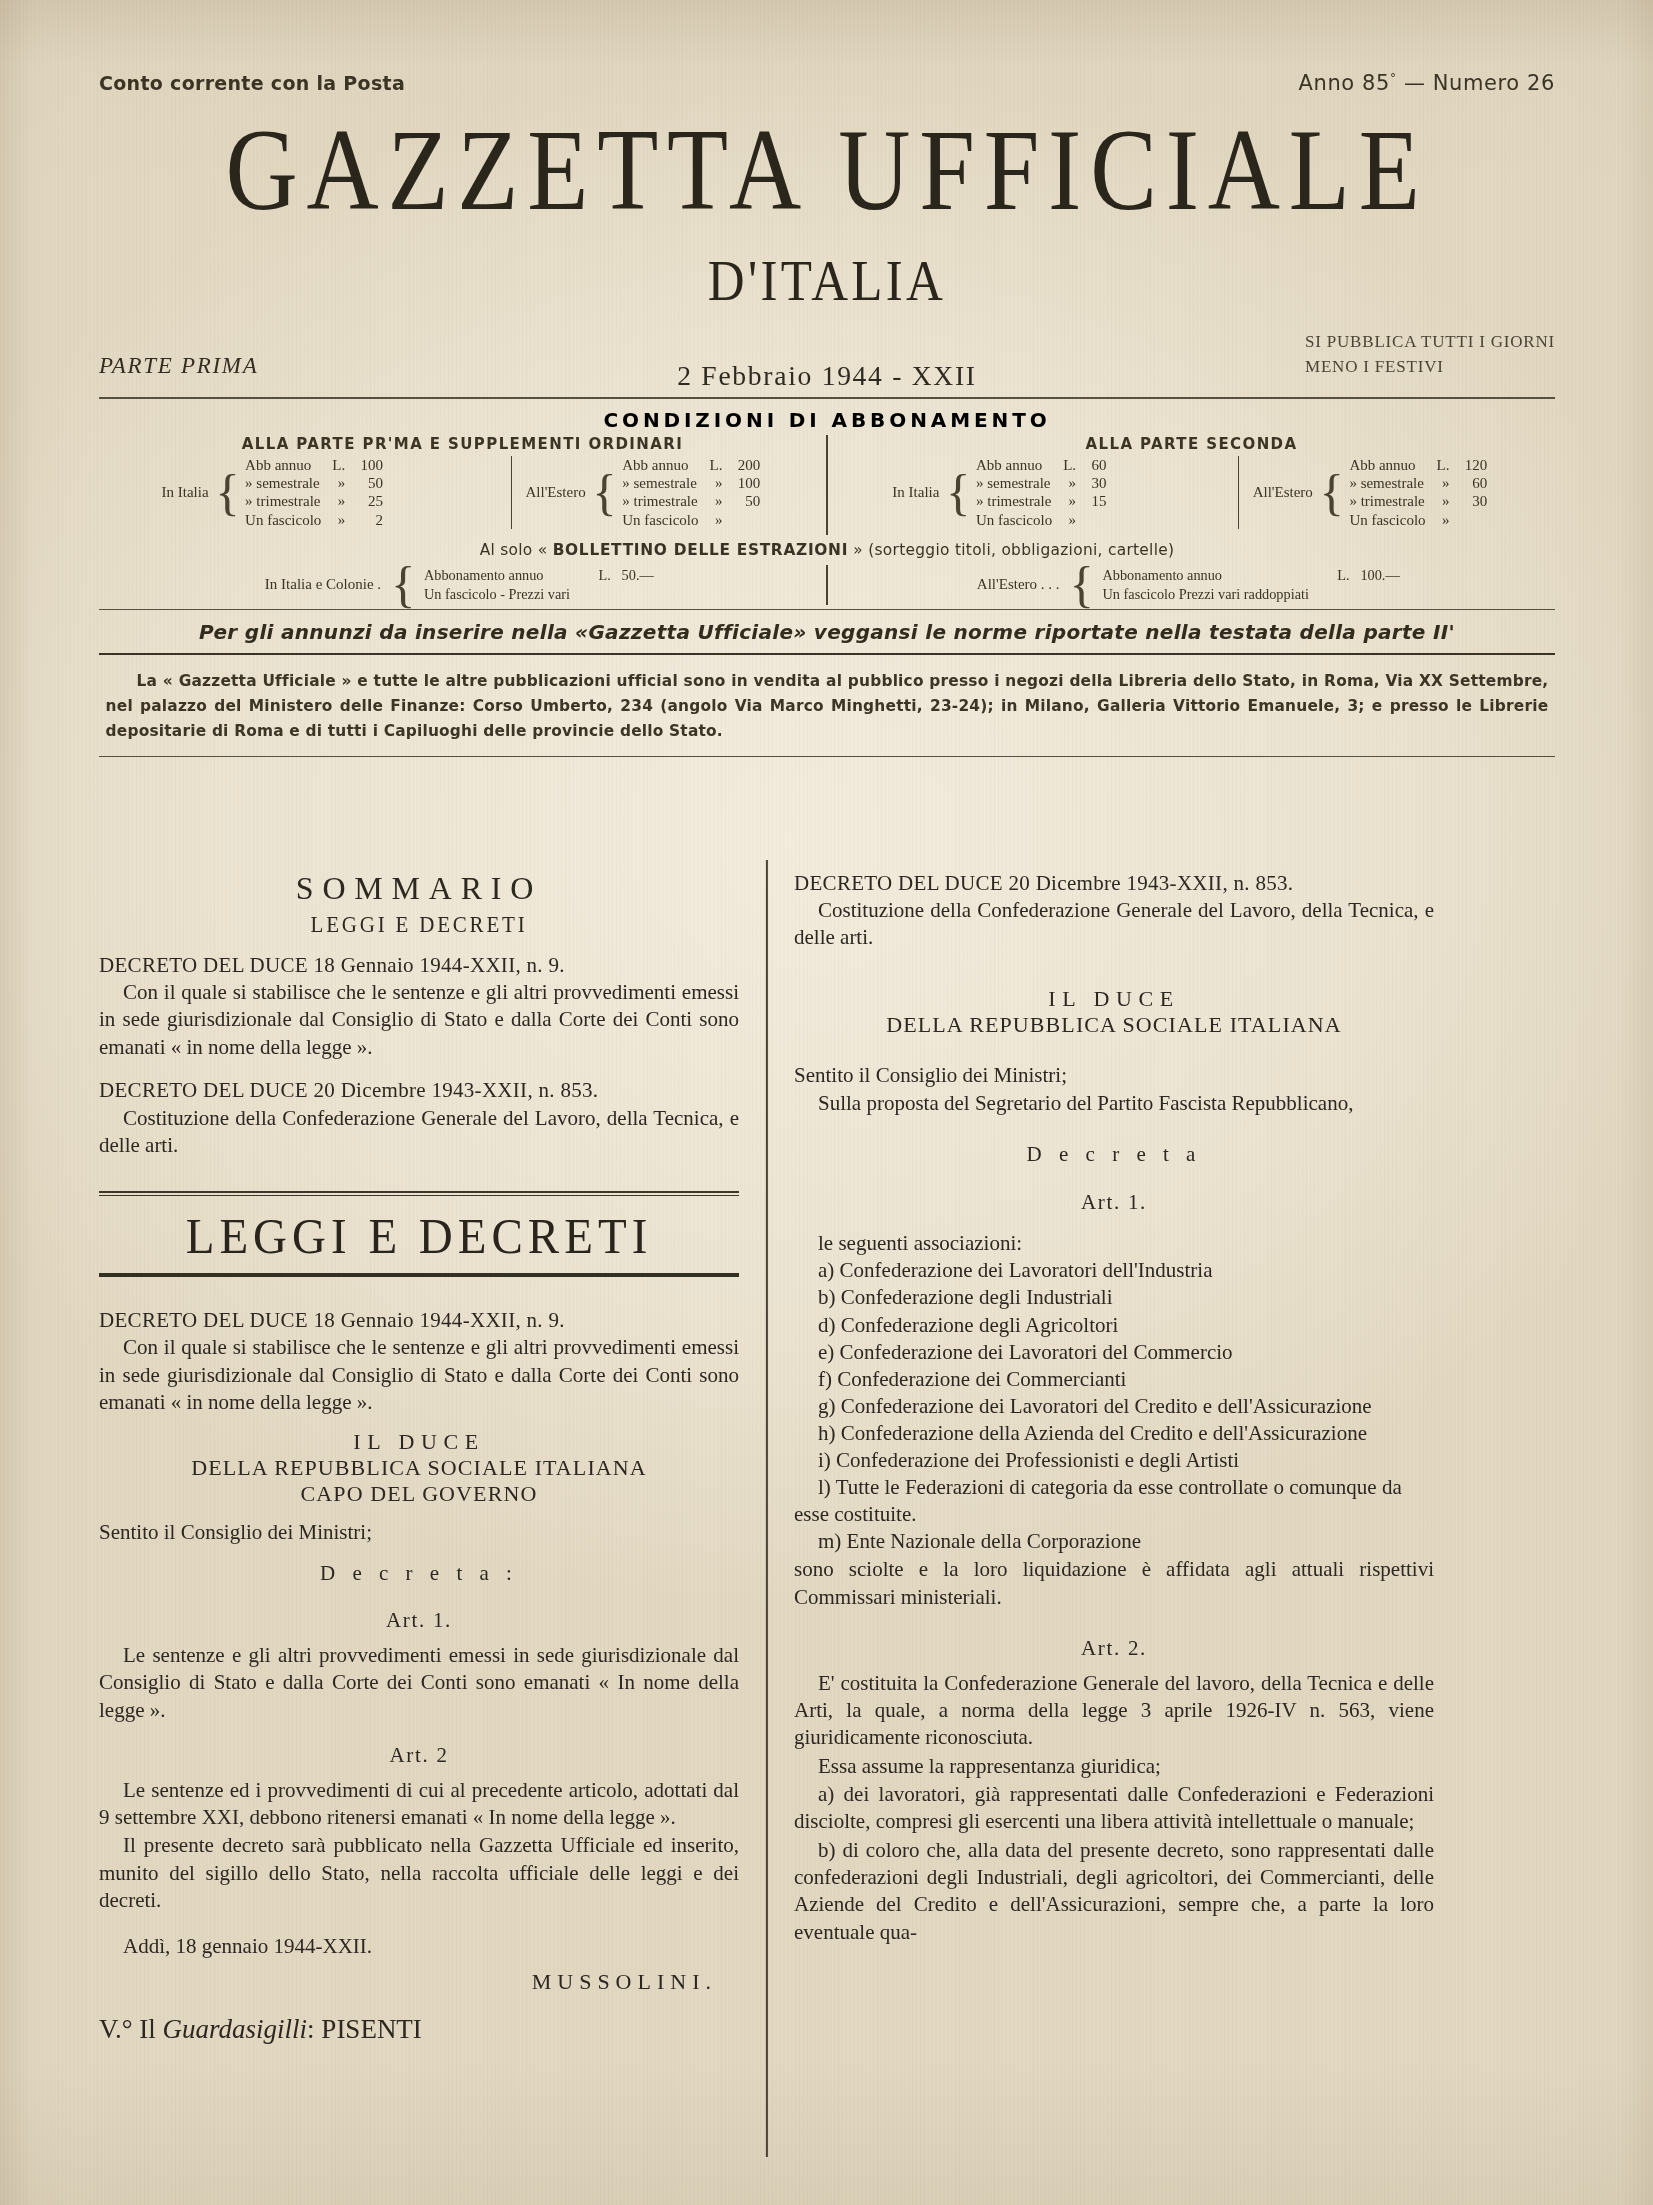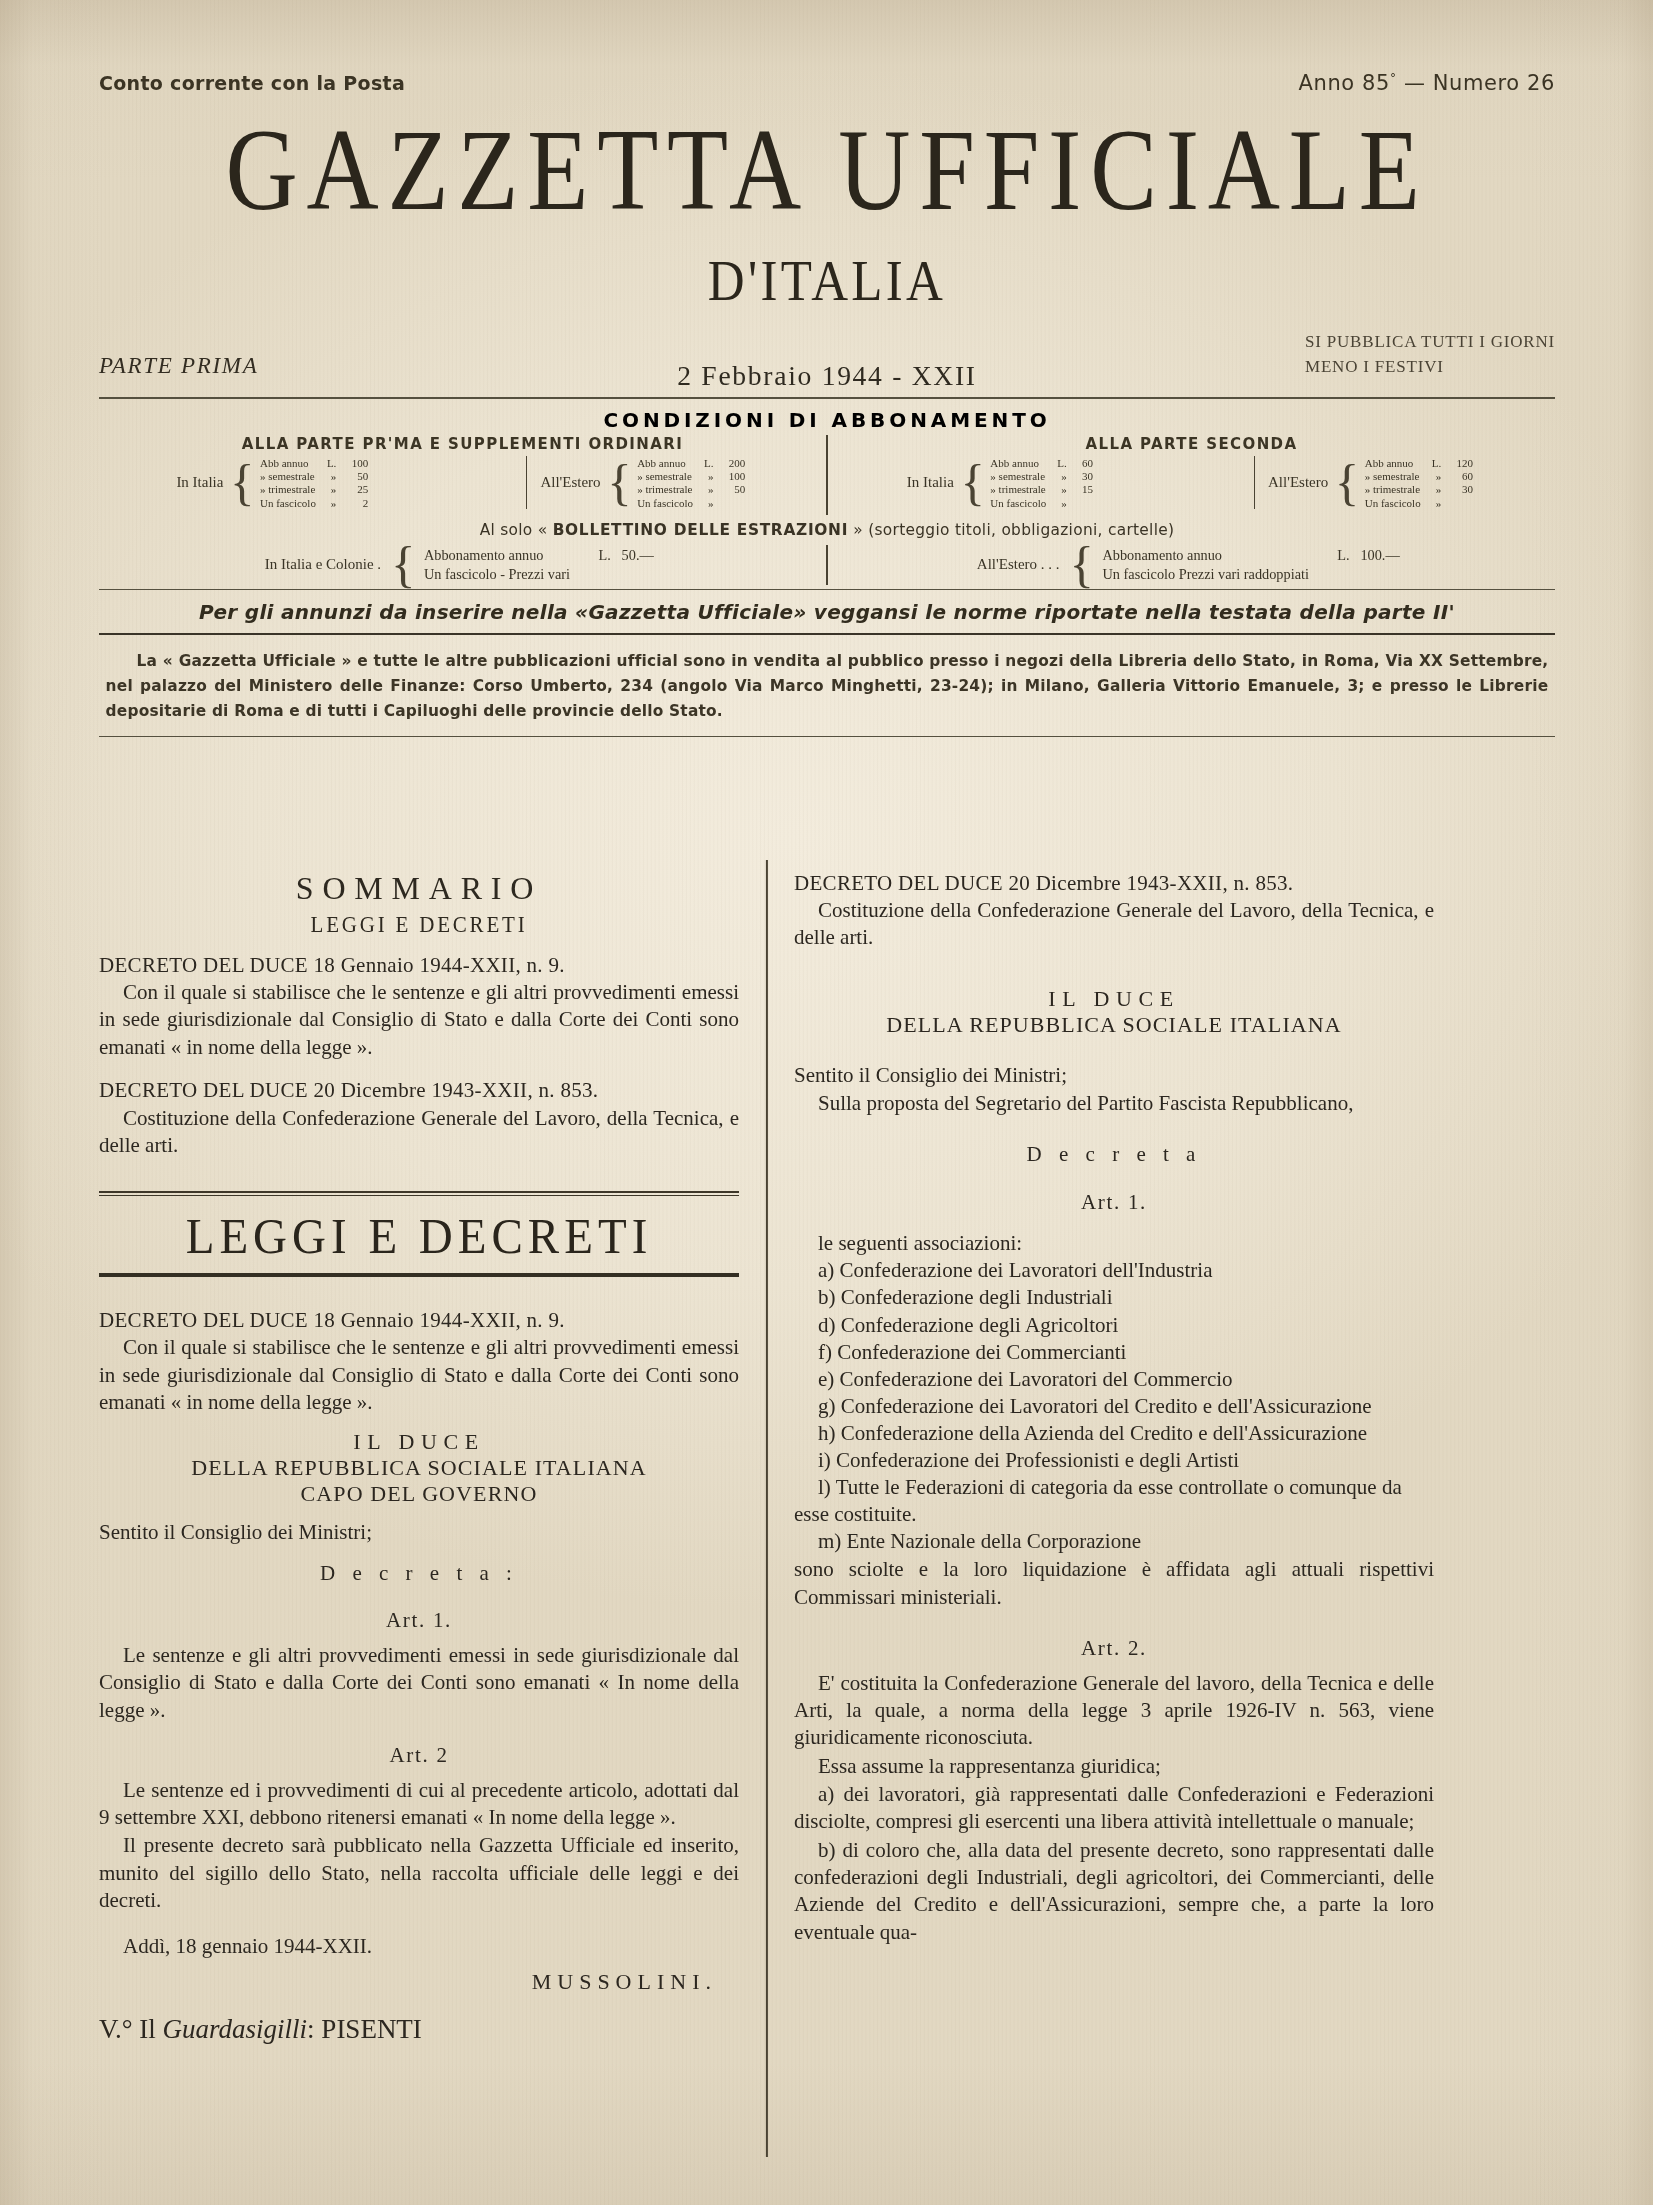--- a/index.html
+++ b/index.html
@@ -185,21 +185,21 @@
   .brace {
     font-size: 51px;
     line-height: 0.72;
     font-family: "Liberation Serif", serif;
     color: #4a4333;
     padding: 0 2.2px;
   }
   .cond-tbl { border-collapse: collapse; }
   .cond-tbl td {
     font-family: "Liberation Serif", serif;
-    font-size: 11px;
+    font-size: 15px;
     padding: 0.6px 3.3px;
     color: #3a3426;
     white-space: nowrap;
   }
   .cond-tbl td.v { text-align: right; padding-left: 12px; }
   .cond-tbl td.u { text-align: right; padding-left: 7.7px; }
 
   .boll {
     text-align: center;
     font-family: "DejaVu Sans", sans-serif;
@@ -648,22 +648,22 @@
 
       <div class="ctr-h decreta" style="padding-top:25px">D e c r e t a</div>
       <div class="ctr-h artnum">Art. 1.</div>
 
       <p class="body" style="padding-top:7.7px">le seguenti associazioni:</p>
 
       <ul class="lista">
         <li>a) Confederazione dei Lavoratori dell'Industria</li>
         <li>b) Confederazione degli Industriali</li>
         <li>d) Confederazione degli Agricoltori</li>
+        <li>e) Confederazione dei Lavoratori del Commercio</li>
         <li>f) Confederazione dei Commercianti</li>
-        <li>e) Confederazione dei Lavoratori del Commercio</li>
         <li>g) Confederazione dei Lavoratori del Credito e dell'Assicurazione</li>
         <li>h) Confederazione della Azienda del Credito e dell'Assicurazione</li>
         <li>i) Confederazione dei Professionisti e degli Artisti</li>
         <li>l) Tutte le Federazioni di categoria da esse controllate o comunque da esse costituite.</li>
         <li>m) Ente Nazionale della Corporazione</li>
       </ul>
       <p class="body noind">sono sciolte e la loro liquidazione è affidata agli attuali rispettivi Commissari ministeriali.</p>
 
       <div class="ctr-h artnum" style="padding-top:25px">Art. 2.</div>
       <p class="body">E' costituita la Confederazione Generale del lavoro, della Tecnica e delle Arti, la quale, a norma della legge 3 aprile 1926-IV n. 563, viene giuridicamente riconosciuta.</p>

